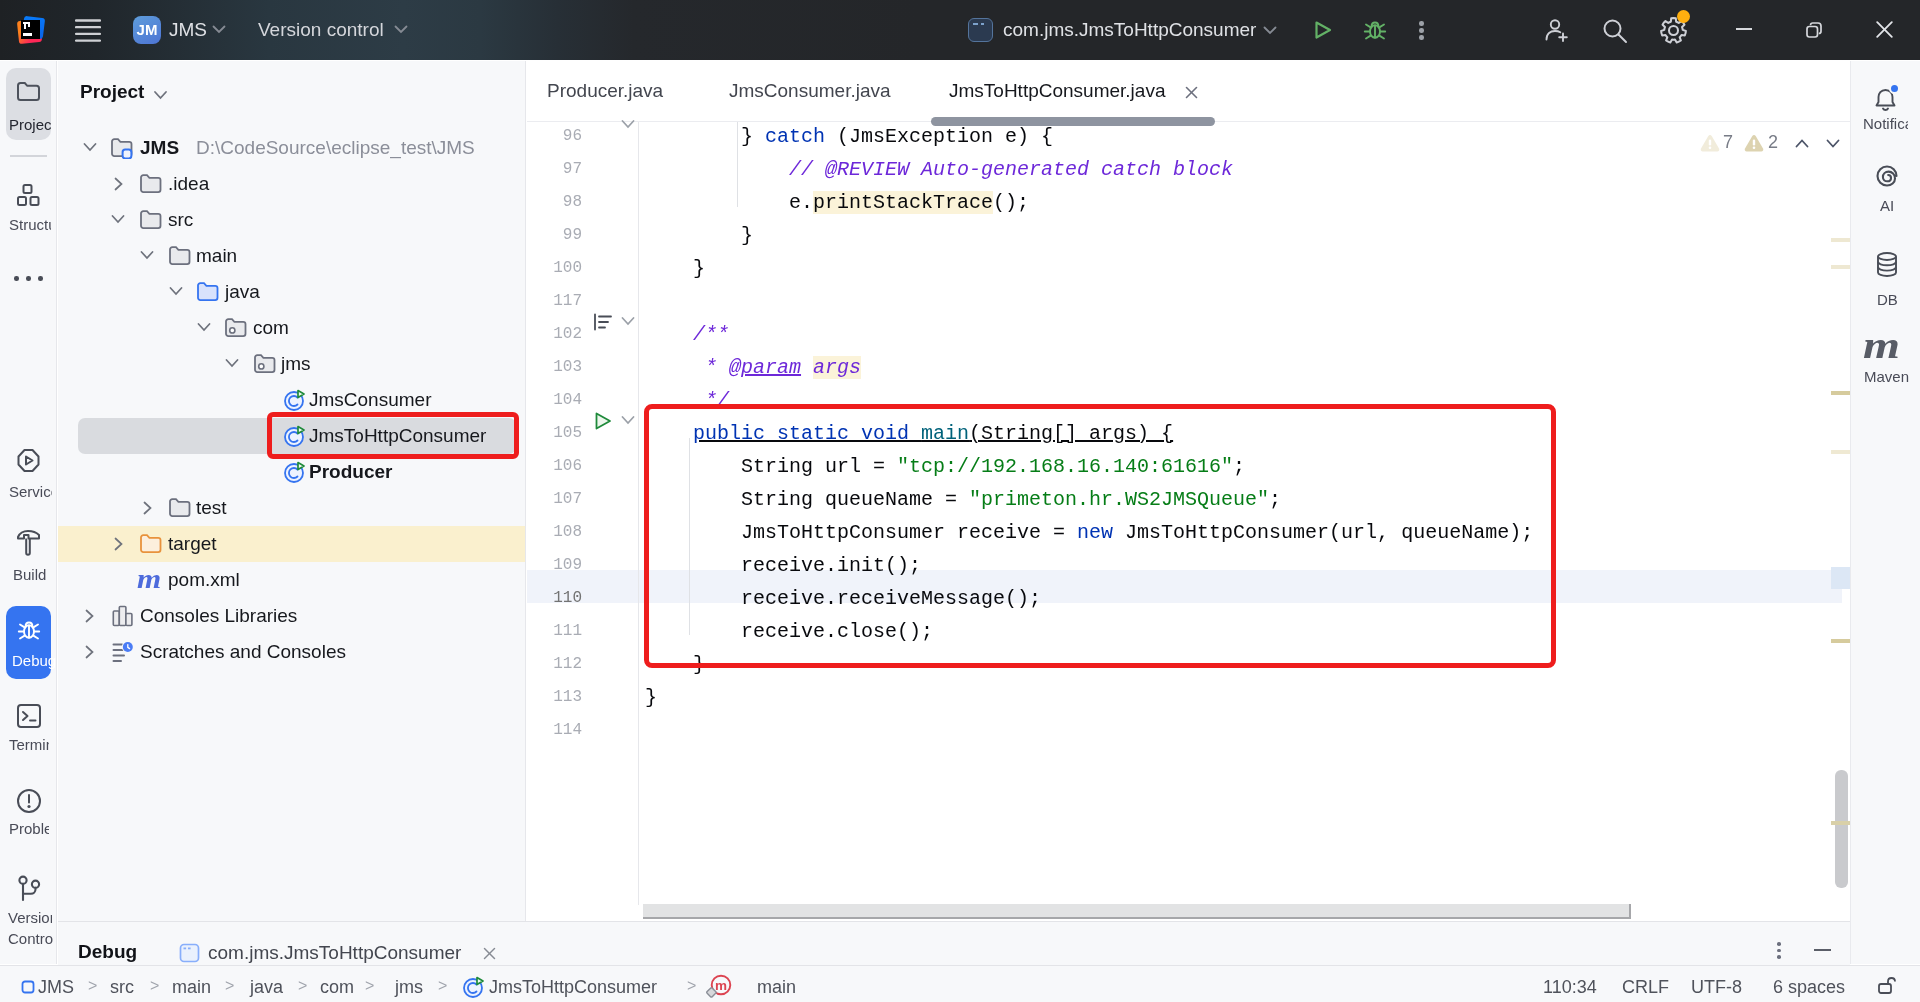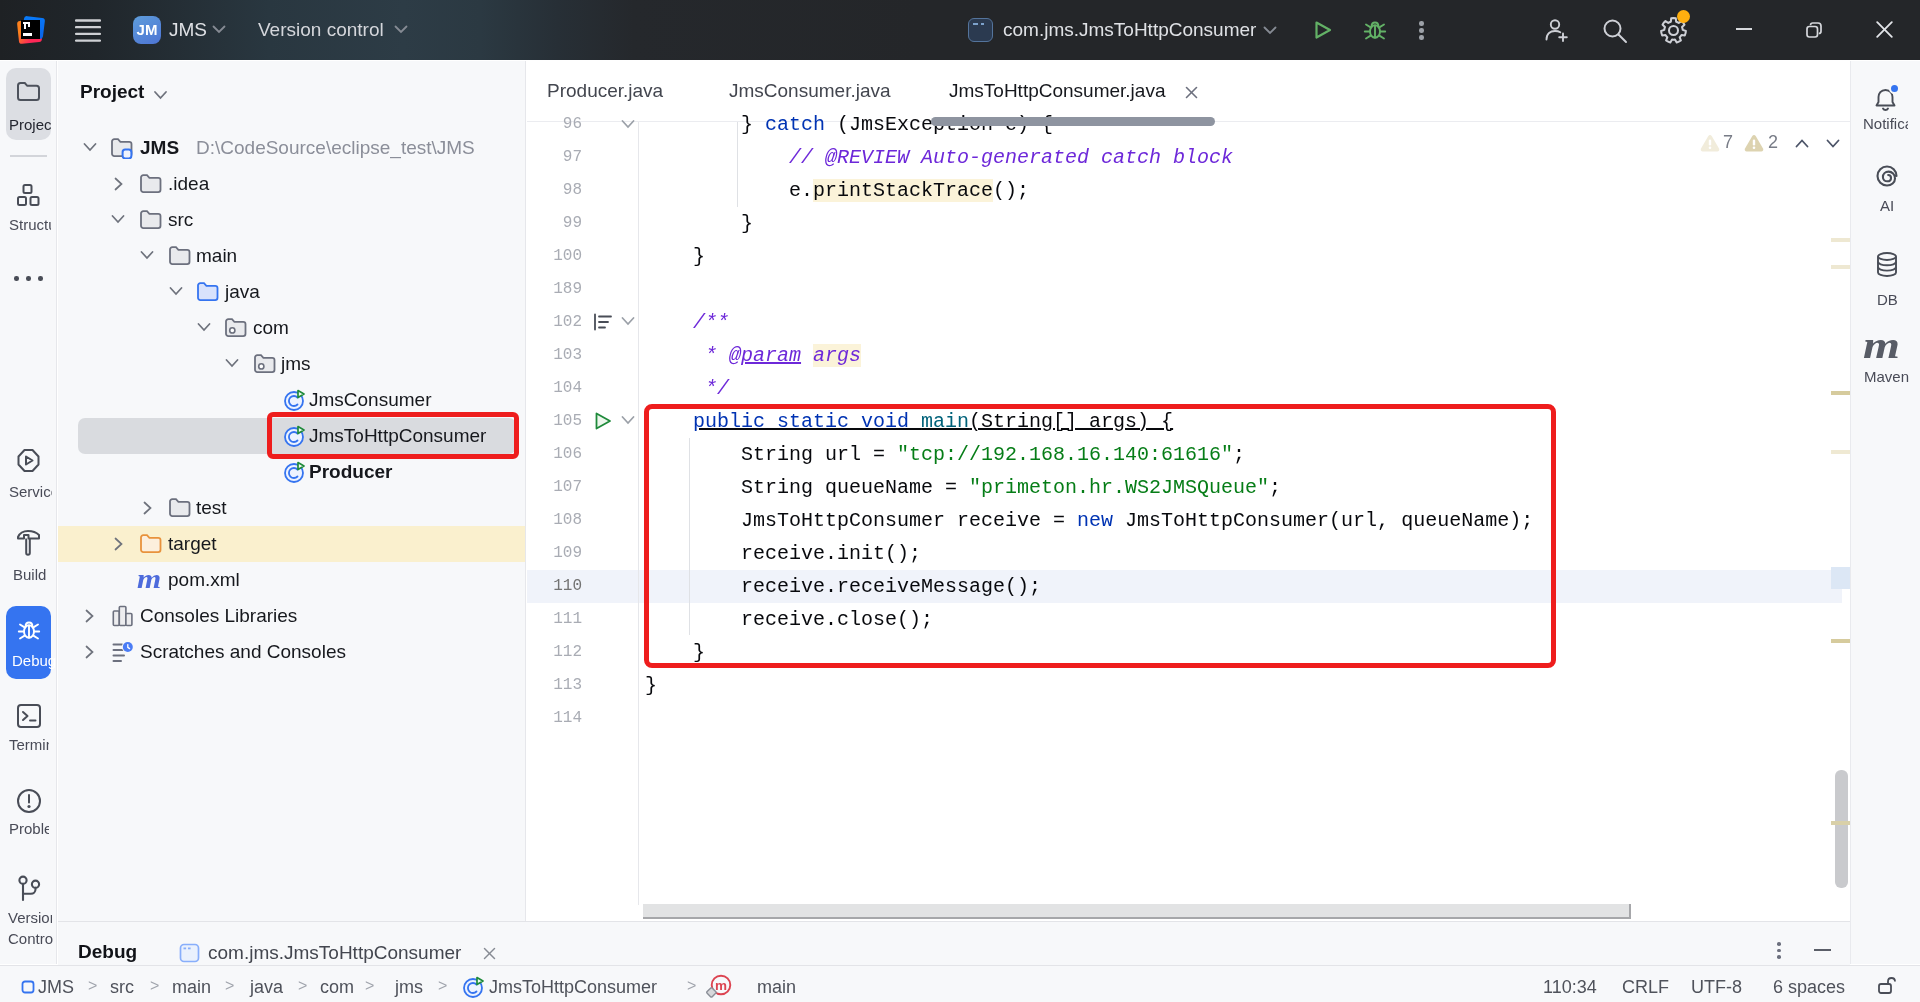--- a/index.html
+++ b/index.html
@@ -24,21 +24,21 @@
   #statusbar { position:absolute; left:0; top:965px; width:1920px; height:37px;
     background:#f7f8fa; border-top:1px solid #e3e4e8; }
   .stripelabel { position:absolute; font-size:15px; color:#494b57; white-space:nowrap; }
   
   .trow { position:absolute; left:0; width:468px; height:36px; }
   .tlabel { position:absolute; font-size:19px; color:#16181d; line-height:36px; white-space:pre; }
   .tico { position:absolute; top:7px; }
   .tchev { position:absolute; top:12px; }
   
   .cline { position:absolute; left:0; width:1323px; height:33px; font-family:"Liberation Mono",monospace;
-    font-size:20px; line-height:33px; white-space:pre; color:#08090d; }
+    font-size:20px; line-height:33px; white-space:pre; color:#08090d;margin-top:12px; }
   .lnum { position:absolute; left:0; width:55px; text-align:right; color:#a9acb4;
     font-family:"Liberation Mono",monospace; font-size:16px; line-height:33px; }
   .kw { color:#0033b3; }
   .str { color:#067d17; }
   .cmt { color:#6d28d9; font-style:italic; }
   .mtd { color:#00627a; }
   .hl { background:#fbf3d9; }
   .tabtxt { position:absolute; font-size:19px; color:#43464f; line-height:60px; top:0; white-space:pre; }
 </style></head>
 <body>
@@ -399,21 +399,21 @@
         <line x1="11.5" y1="1.5" x2="1.5" y2="11.5"></line>
       </g>
     </svg>
   <div class="abs" style="left:404px;top:56px;width:284px;height:9px;border-radius:4.5px;background:#8e94a0;z-index:5;"></div>
 
   <div class="cline" style="top:46.5px;"><span class="lnum">96</span><span class="abs" style="left:214px;">} <span class="kw">catch</span> (JmsException e) {</span></div>
   <div class="cline" style="top:79.5px;"><span class="lnum">97</span><span class="abs cmt" style="left:262px;">// @REVIEW Auto-generated catch block</span></div>
   <div class="cline" style="top:112.5px;"><span class="lnum">98</span><span class="abs" style="left:262px;">e.<span class="hl">printStackTrace</span>();</span></div>
   <div class="cline" style="top:145.5px;"><span class="lnum">99</span><span class="abs" style="left:214px;">}</span></div>
   <div class="cline" style="top:178.5px;"><span class="lnum">100</span><span class="abs" style="left:166px;">}</span></div>
-  <div class="cline" style="top:211.5px;"><span class="lnum">189</span></div>
+  <div class="cline" style="top:211.5px;"><span class="lnum">117</span></div>
   <div class="cline" style="top:244.5px;"><span class="lnum">102</span><span class="abs cmt" style="left:166px;">/**</span></div>
   <div class="cline" style="top:277.5px;"><span class="lnum">103</span><span class="abs cmt" style="left:178px;">* <span style="text-decoration:underline;">@param</span> <span class="hl">args</span></span></div>
   <div class="cline" style="top:310.5px;"><span class="lnum">104</span><span class="abs cmt" style="left:178px;">*/</span></div>
   <div class="cline" style="top:343.5px;"><span class="lnum">105</span><span class="abs" style="left:166px;text-decoration:underline;"><span class="kw">public static void </span><span class="mtd">main</span>(String[] args) {</span></div>
   <div class="cline" style="top:376.5px;"><span class="lnum">106</span><span class="abs" style="left:214px;">String url = <span class="str">"tcp://192.168.16.140:61616"</span>;</span></div>
   <div class="cline" style="top:409.5px;"><span class="lnum">107</span><span class="abs" style="left:214px;">String queueName = <span class="str">"primeton.hr.WS2JMSQueue"</span>;</span></div>
   <div class="cline" style="top:442.5px;"><span class="lnum">108</span><span class="abs" style="left:214px;">JmsToHttpConsumer receive = <span class="kw">new</span> JmsToHttpConsumer(url, queueName);</span></div>
   <div class="cline" style="top:475.5px;"><span class="lnum">109</span><span class="abs" style="left:214px;">receive.init();</span></div>
   <div class="cline" style="top:508.5px;"><span class="lnum" style="color:#737373;">110</span><span class="abs" style="left:214px;">receive.receiveMessage();</span></div>
   <div class="cline" style="top:541.5px;"><span class="lnum">111</span><span class="abs" style="left:214px;">receive.close();</span></div>

